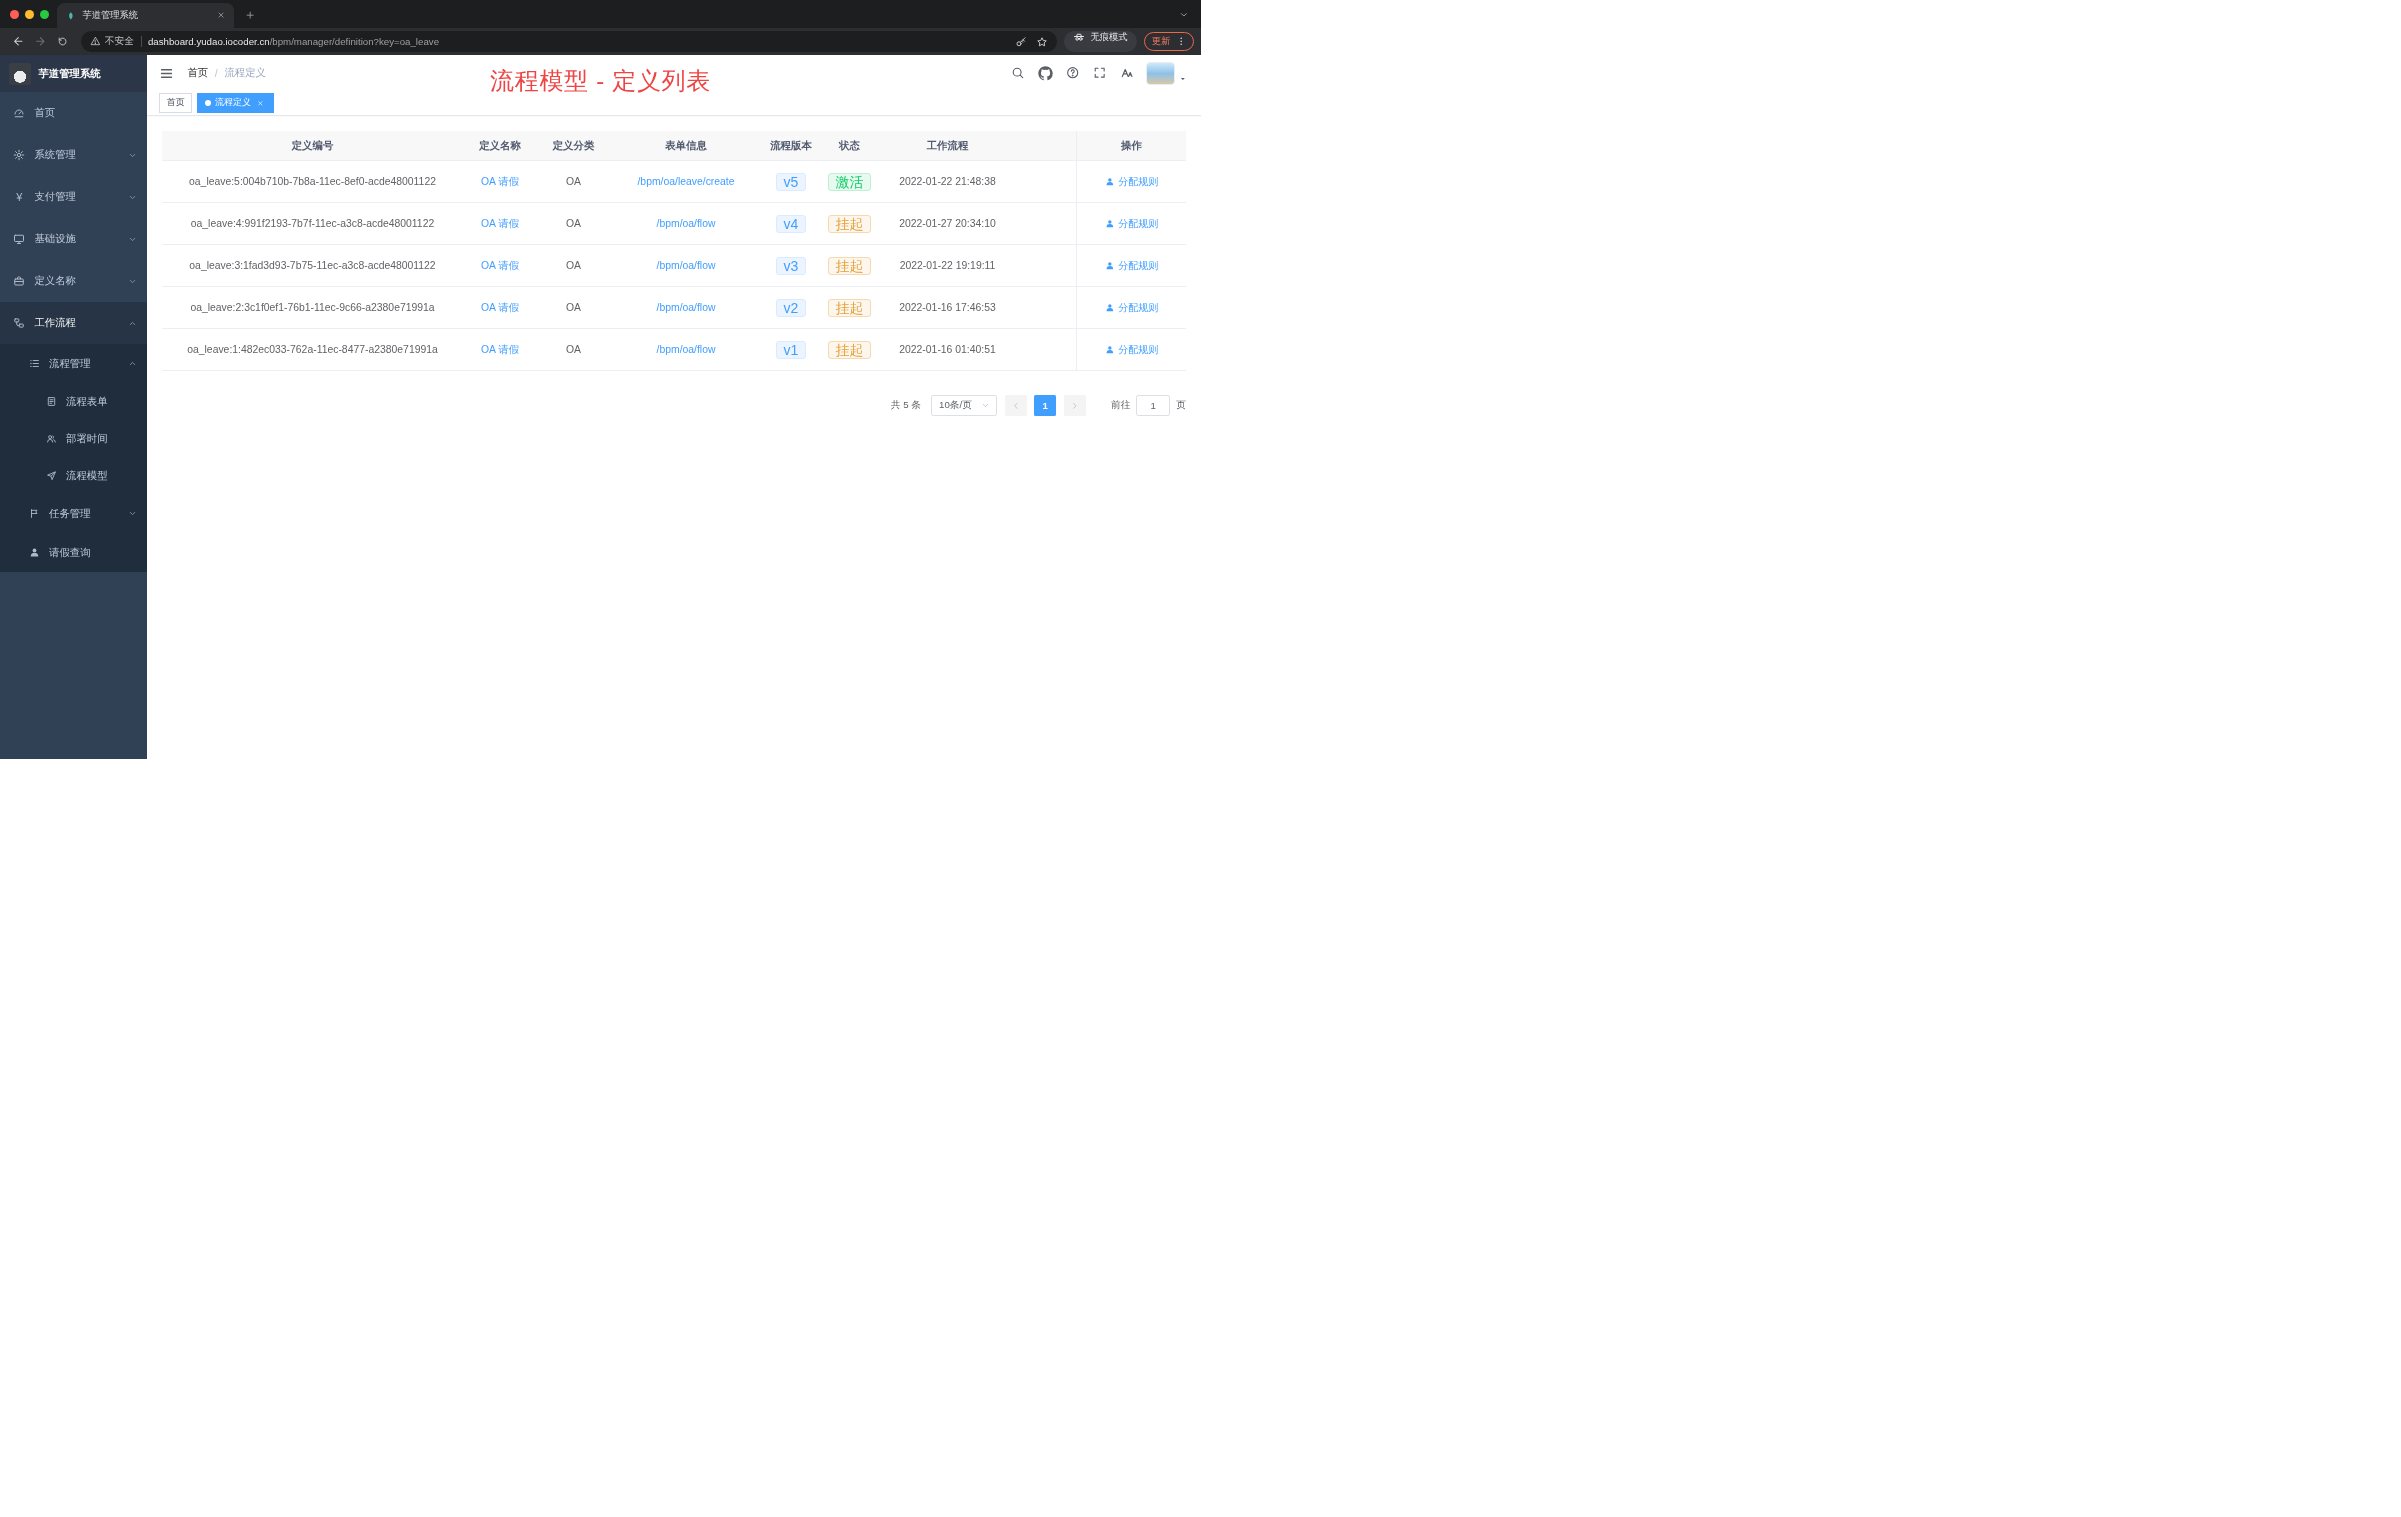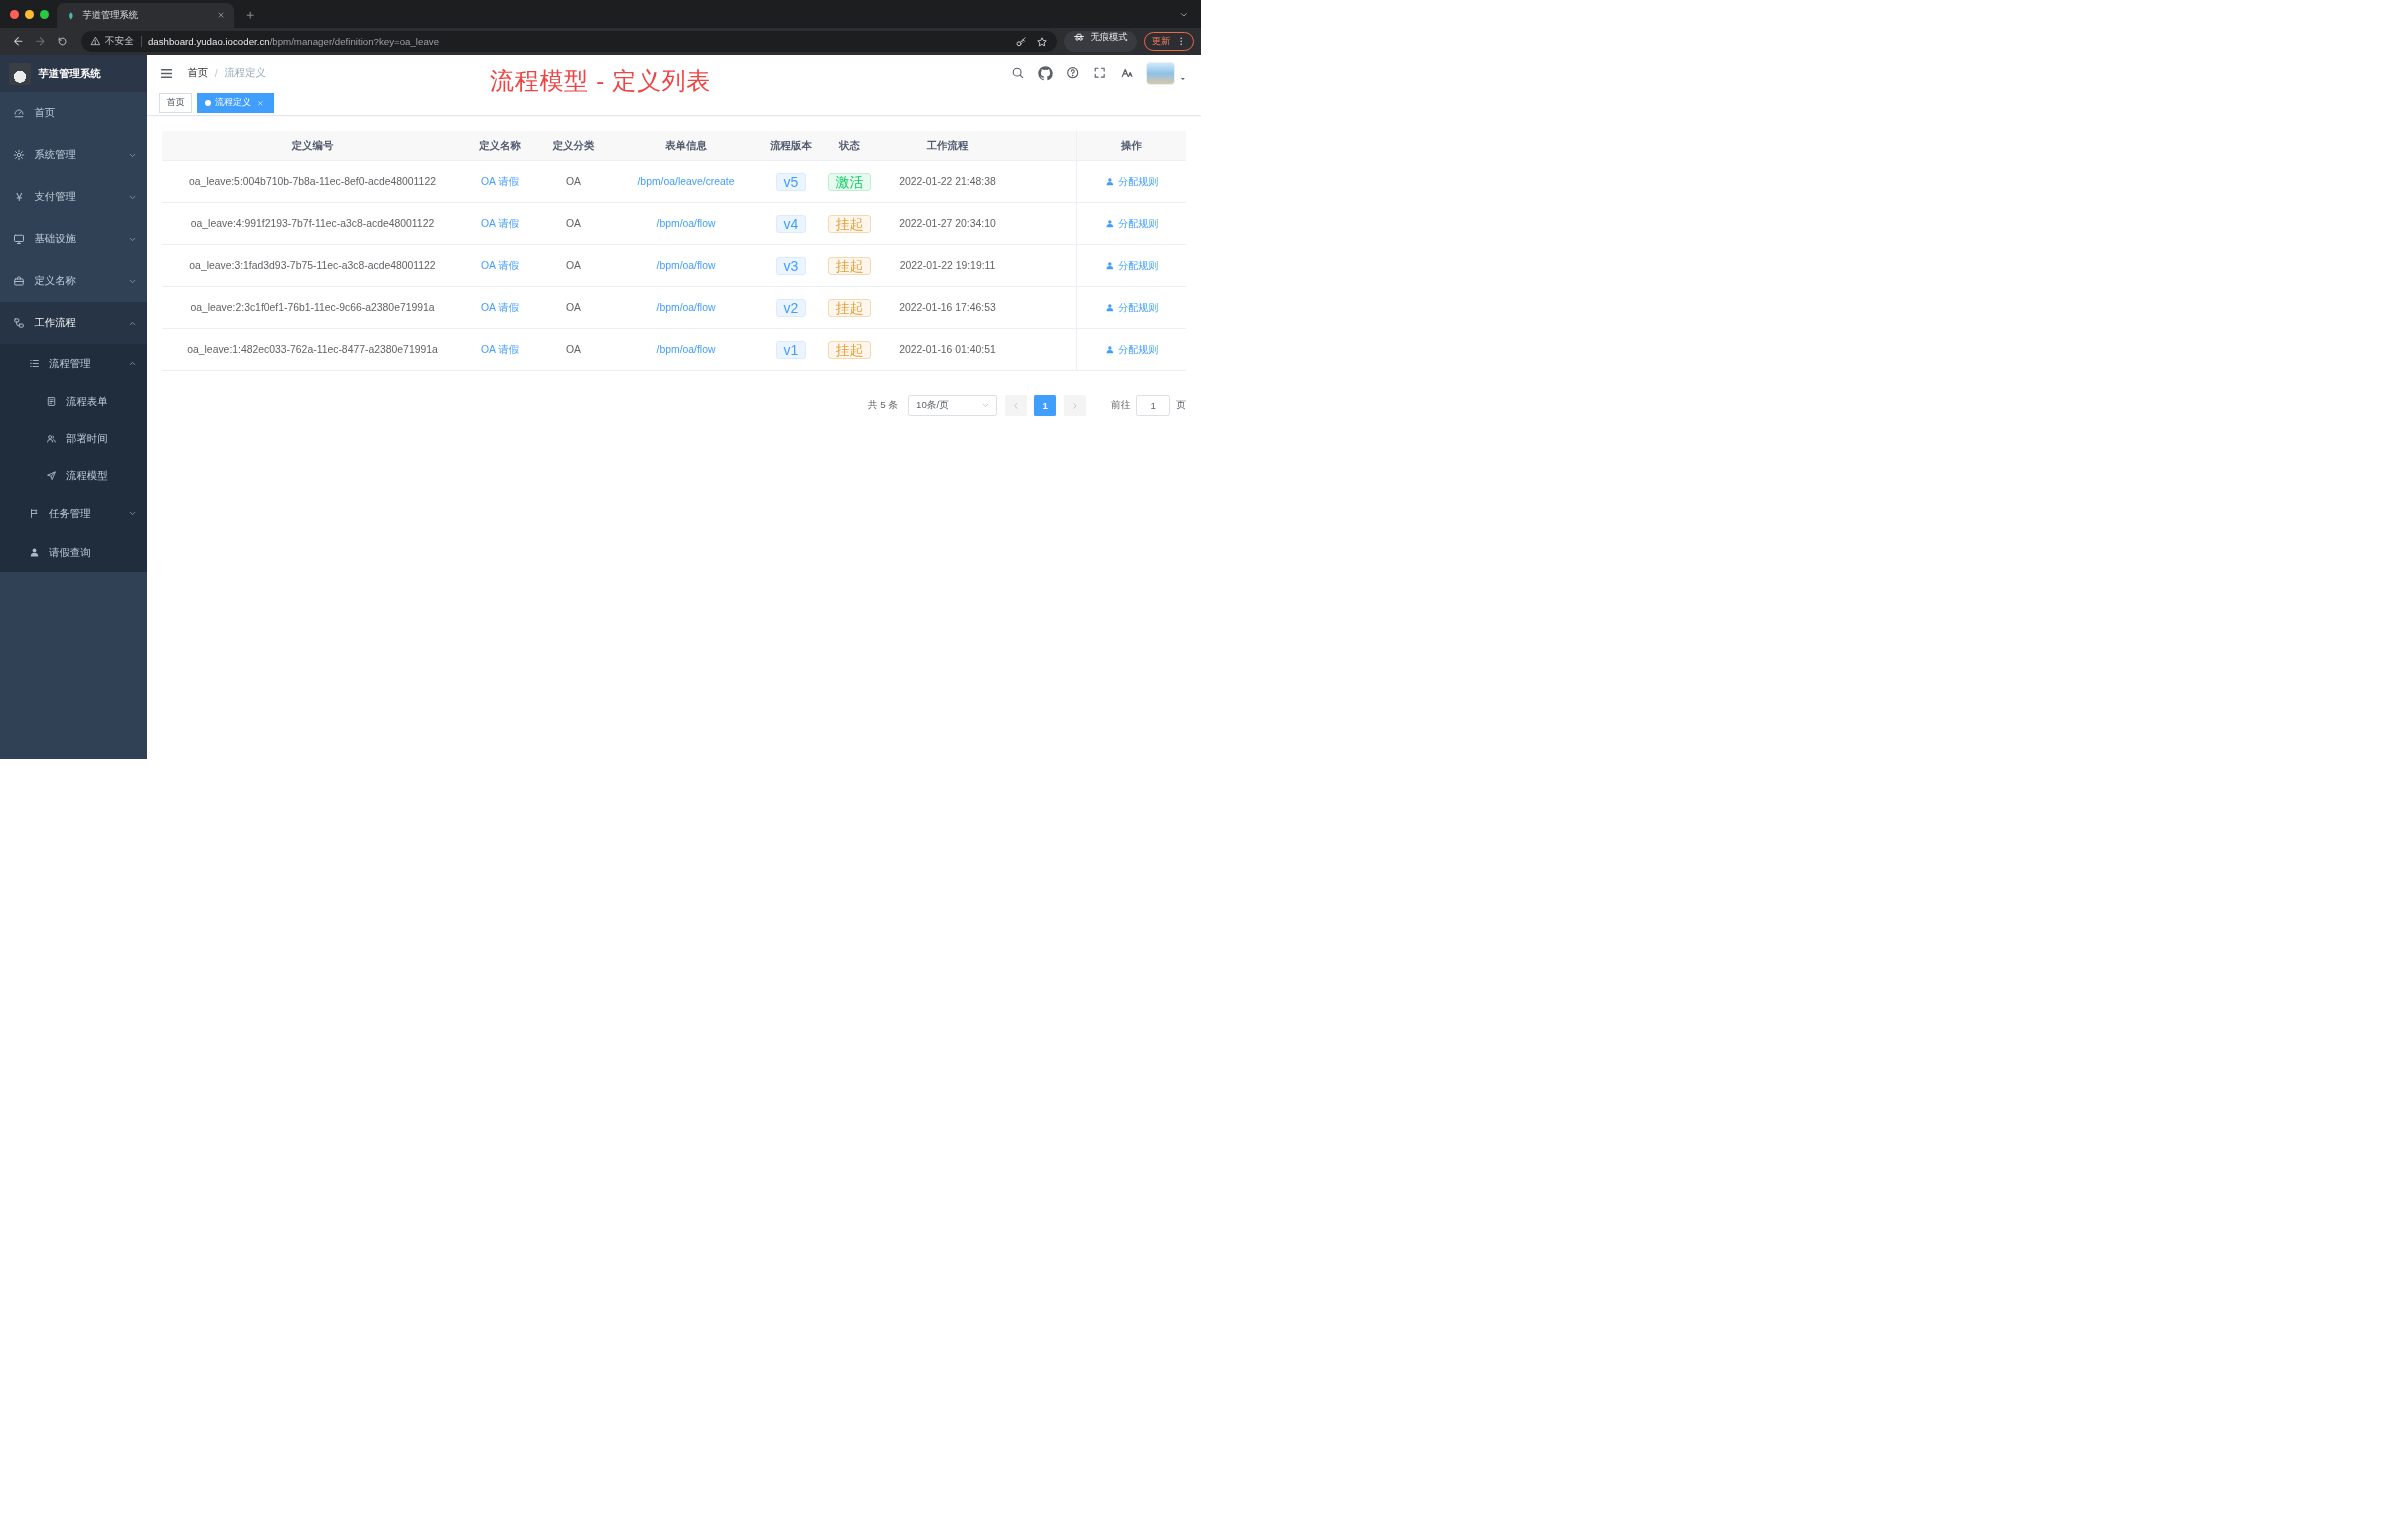--- a/index.html
+++ b/index.html
@@ -78,21 +78,21 @@
   .col-action{border-left:0.7px solid #ebeef5}
   a.lnk{color:#409eff;text-decoration:none;cursor:pointer}
   .op-link{color:#409eff;text-decoration:none;display:inline-flex;align-items:center;gap:3.7px;font-size:10px;cursor:pointer}
   .el-tag{display:inline-block;height:18px;line-height:16.3px;padding:0 6.7px;border-radius:3px;font-size:14px;border:0.7px solid}
   .t-blue{background:#ecf5ff;border-color:#d9ecff;color:#409eff}
   .t-green{background:#e7faf0;border-color:#c2eed6;color:#13ce66}
   .t-orange{background:#fdf6ec;border-color:#f5dab1;color:#e6a23c}
 
   .pager{display:flex;align-items:center;justify-content:flex-end;gap:7.4px;margin-top:24px;font-size:9.7px;color:#606266}
   .ptotal{margin-right:3px;white-space:nowrap}
-  .psel{width:89px;height:21px;border:0.7px solid #dcdfe6;border-radius:2.2px;display:flex;align-items:center;justify-content:space-between;padding:0 6.7px;color:#606266;cursor:pointer;background:#fff}
+  .psel{width:66px;height:21px;border:0.7px solid #dcdfe6;border-radius:2.2px;display:flex;align-items:center;justify-content:space-between;padding:0 6.7px;color:#606266;cursor:pointer;background:#fff}
   .psel .pscaret{color:#c0c4cc}
   .pbtn{min-width:22px;height:21px;background:#f4f4f5;border-radius:1.5px;display:grid;place-items:center;color:#c0c4cc;cursor:pointer}
   .pnum{min-width:22px;height:21px;background:#409eff;border-radius:1.5px;display:grid;place-items:center;color:#fff;font-weight:700;cursor:pointer}
   .pgoto{display:flex;align-items:center;gap:6px;margin-left:18px}
   .pgoto input{width:34px;height:21px;border:0.7px solid #dcdfe6;border-radius:2.2px;text-align:center;color:#606266;font-size:9.7px;outline:none;font-family:inherit}
 </style>
 </head>
 <body>
 
 <svg width="0" height="0" style="position:absolute" aria-hidden="true">

